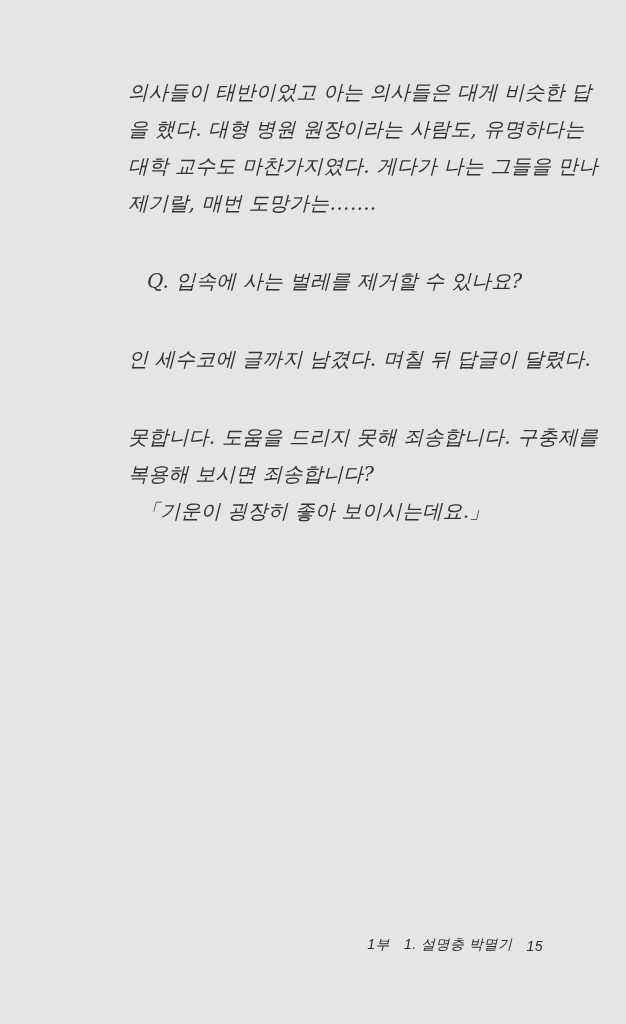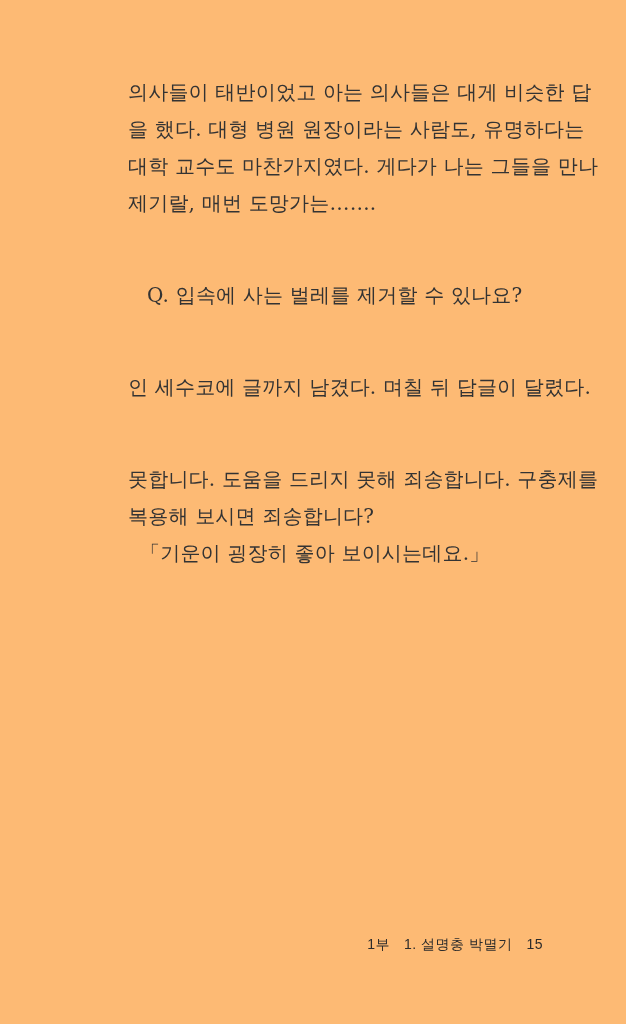--- a/index.html
+++ b/index.html
@@ -4,56 +4,57 @@
 <style>
   html, body {
     margin: 0;
     padding: 0;
     background: #ffffff;
   }
   .page {
     position: relative;
     width: 626px;
     height: 1024px;
-    background: #fdba74;
+    background: #e5e5e5;
     overflow: hidden;
     font-family: "DejaVu Serif", "Liberation Serif", serif;
     color: #333333;
+    font-style: italic;
   }
   .text-block {
     position: absolute;
     left: 128px;
     top: 74px;
     width: 430px;
     font-size: 20px;
     line-height: 37px;
     letter-spacing: 0.2px;
   }
   .paragraph {
-    margin-top: 55px;
+    margin-top: 41px;
   }
   .paragraph:first-child,
   .paragraph.no-gap {
     margin-top: 0;
   }
   .line {
     white-space: nowrap;
   }
   .line.indent {
     padding-left: 19px;
   }
   .paragraph[data-name="dialogue-line"] .line.indent {
     padding-left: 12px;
   }
   .footer {
     position: absolute;
     top: 936px;
     right: 83px;
     display: flex;
-    align-items: flex-start;
+    align-items: flex-end;
     gap: 14px;
     font-family: "Liberation Sans", "DejaVu Sans", sans-serif;
     font-size: 14px;
     letter-spacing: 0.5px;
     color: #2b2b2b;
   }
 </style>
 </head>
 <body>
 

